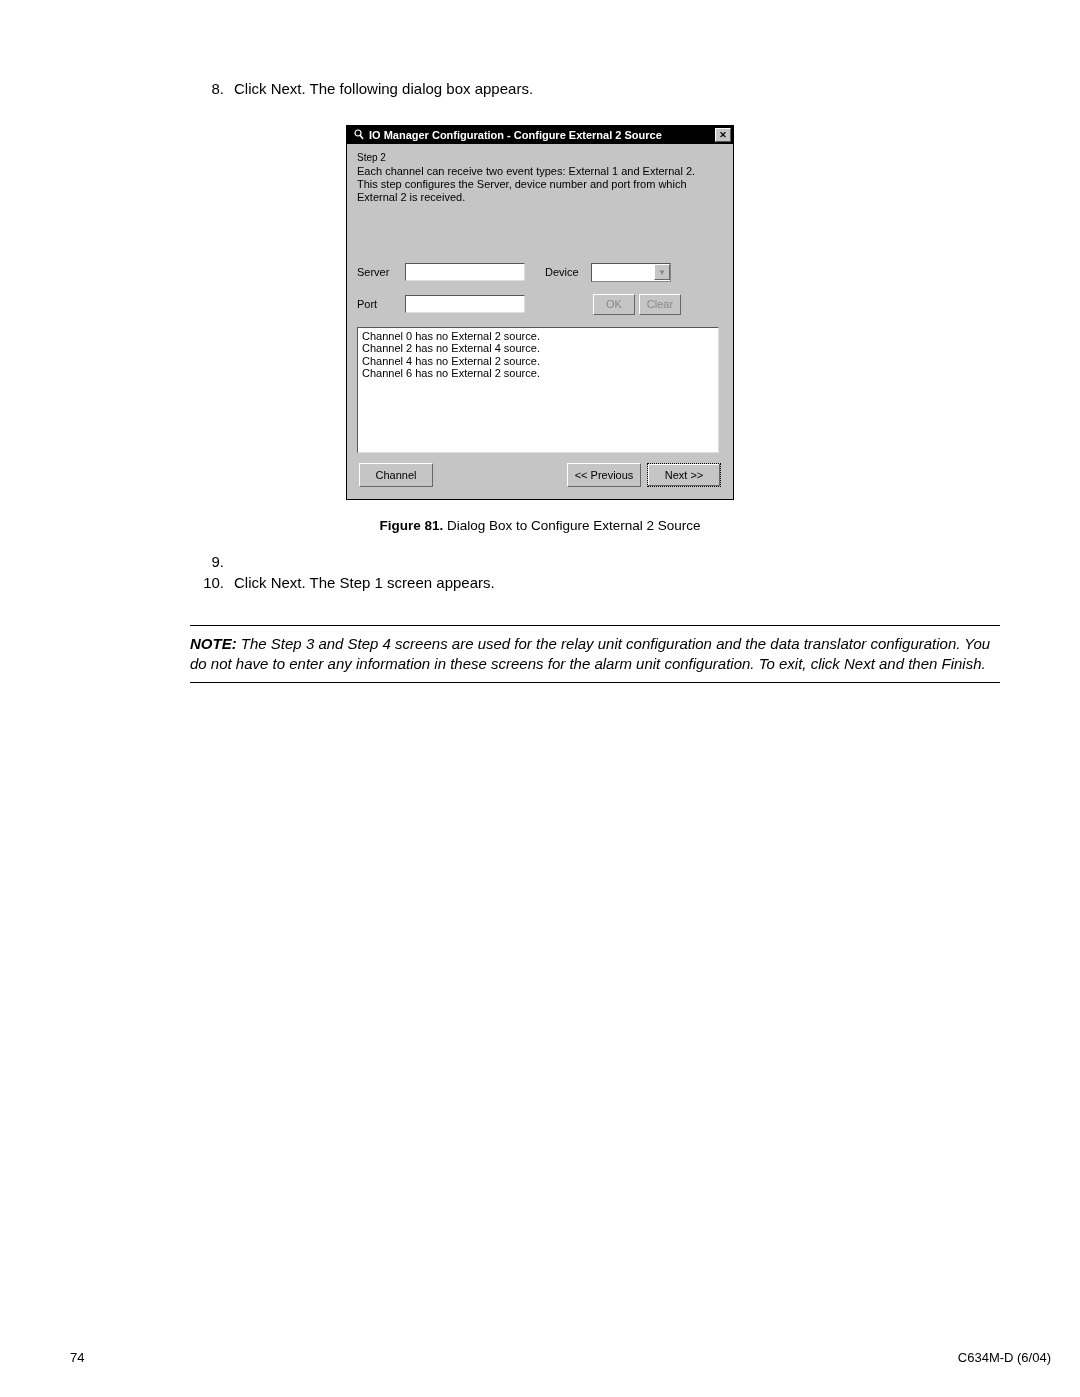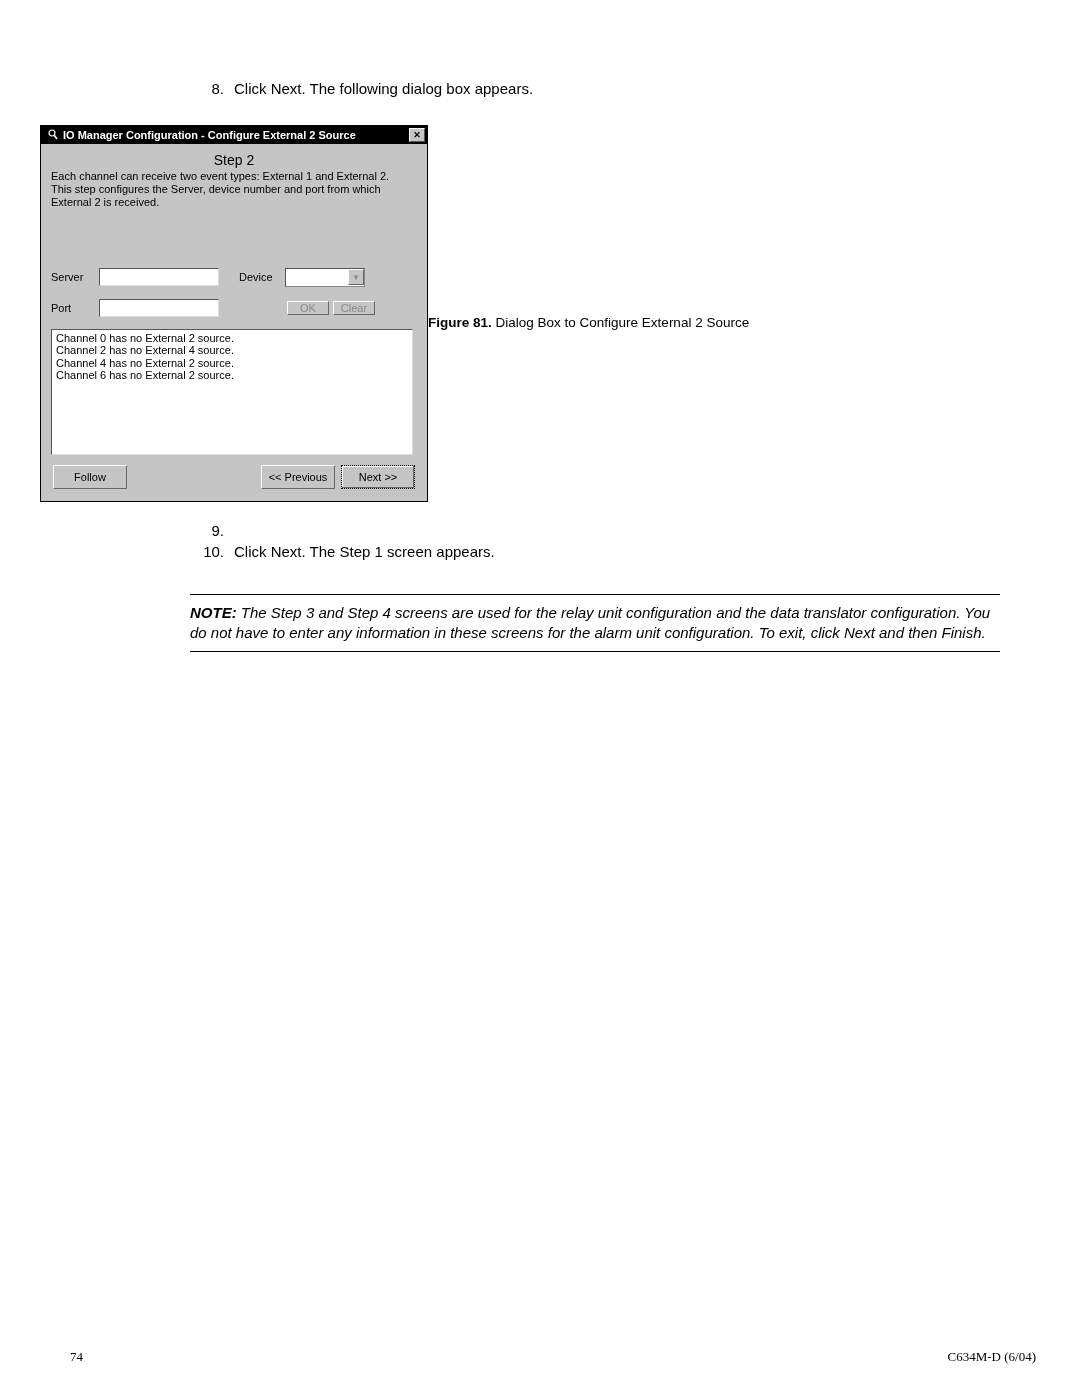--- a/index.html
+++ b/index.html
@@ -24,20 +24,21 @@
   .step-num {
     width: 24px;
     text-align: right;
     margin-right: 10px;
   }
   
   .figure-wrap {
     margin-top: 28px;
     margin-bottom: 20px;
     display: flex;
+    flex-direction: column;
     align-items: center;
   }
   .dialog {
     width: 388px;
     border: 1px solid #000;
     background: #c5c5c5;
     font-family: Tahoma, Arial, sans-serif;
     font-size: 11px;
   }
   .dlg-titlebar {
@@ -71,23 +72,22 @@
     justify-content: center;
     font-size: 9px;
     color: #000;
     font-family: Arial, sans-serif;
   }
   .dlg-body {
     padding: 8px 10px 10px 10px;
     color: #000;
   }
   .step-heading {
-    font-size: 14px;
+    font-size: 10px;
     margin-bottom: 2px;
-    text-align: center;
   }
   .step-desc {
     font-size: 11px;
     line-height: 1.2;
   }
   .form-area {
     margin-top: 58px;
   }
   .form-row {
     display: flex;
@@ -135,21 +135,21 @@
     color: #888;
     font-size: 8px;
   }
   .okclear {
     display: flex;
     gap: 4px;
     margin-left: 68px;
   }
   .win-btn {
     min-width: 42px;
-    height: 14px;
+    height: 21px;
     background: #c5c5c5;
     border: 1px solid #fff;
     border-right-color: #666;
     border-bottom-color: #666;
     font-size: 11px;
     display: flex;
     align-items: center;
     justify-content: center;
     font-family: Tahoma, Arial, sans-serif;
   }
@@ -192,25 +192,24 @@
     font-size: 15px;
     line-height: 1.35;
     font-style: italic;
   }
   .note-block b { font-weight: bold; }
   
   .page-footer {
     position: absolute;
     bottom: 32px;
     left: 70px;
-    right: 44px;
+    right: 29px;
     display: flex;
     justify-content: space-between;
     font-size: 13px;
-    font-family: Liberation Serif, serif;
   }
 </style>
 </head>
 <body>
 
 <div class="page">
 
   <div class="step-line">
     <span class="step-num">8.</span>
     <span>Click Next. The following dialog box appears.</span>
@@ -253,21 +252,21 @@
         </div>
 
         <div class="status-box">
           <div>Channel 0 has no External 2 source.</div>
           <div>Channel 2 has no External 4 source.</div>
           <div>Channel 4 has no External 2 source.</div>
           <div>Channel 6 has no External 2 source.</div>
         </div>
       </div>
       <div class="dlg-footer">
-        <div class="win-btn cancel-btn">Follow</div>
+        <div class="win-btn cancel-btn">Channel</div>
         <div class="spacer"></div>
         <div class="win-btn prev-btn">&lt;&lt; Previous</div>
         <div class="win-btn next-btn">Next &gt;&gt;</div>
       </div>
     </div>
 
     <div class="figure-caption">
       <b>Figure 81.</b><span>  Dialog Box to Configure External 2 Source</span>
     </div>
   </div>

